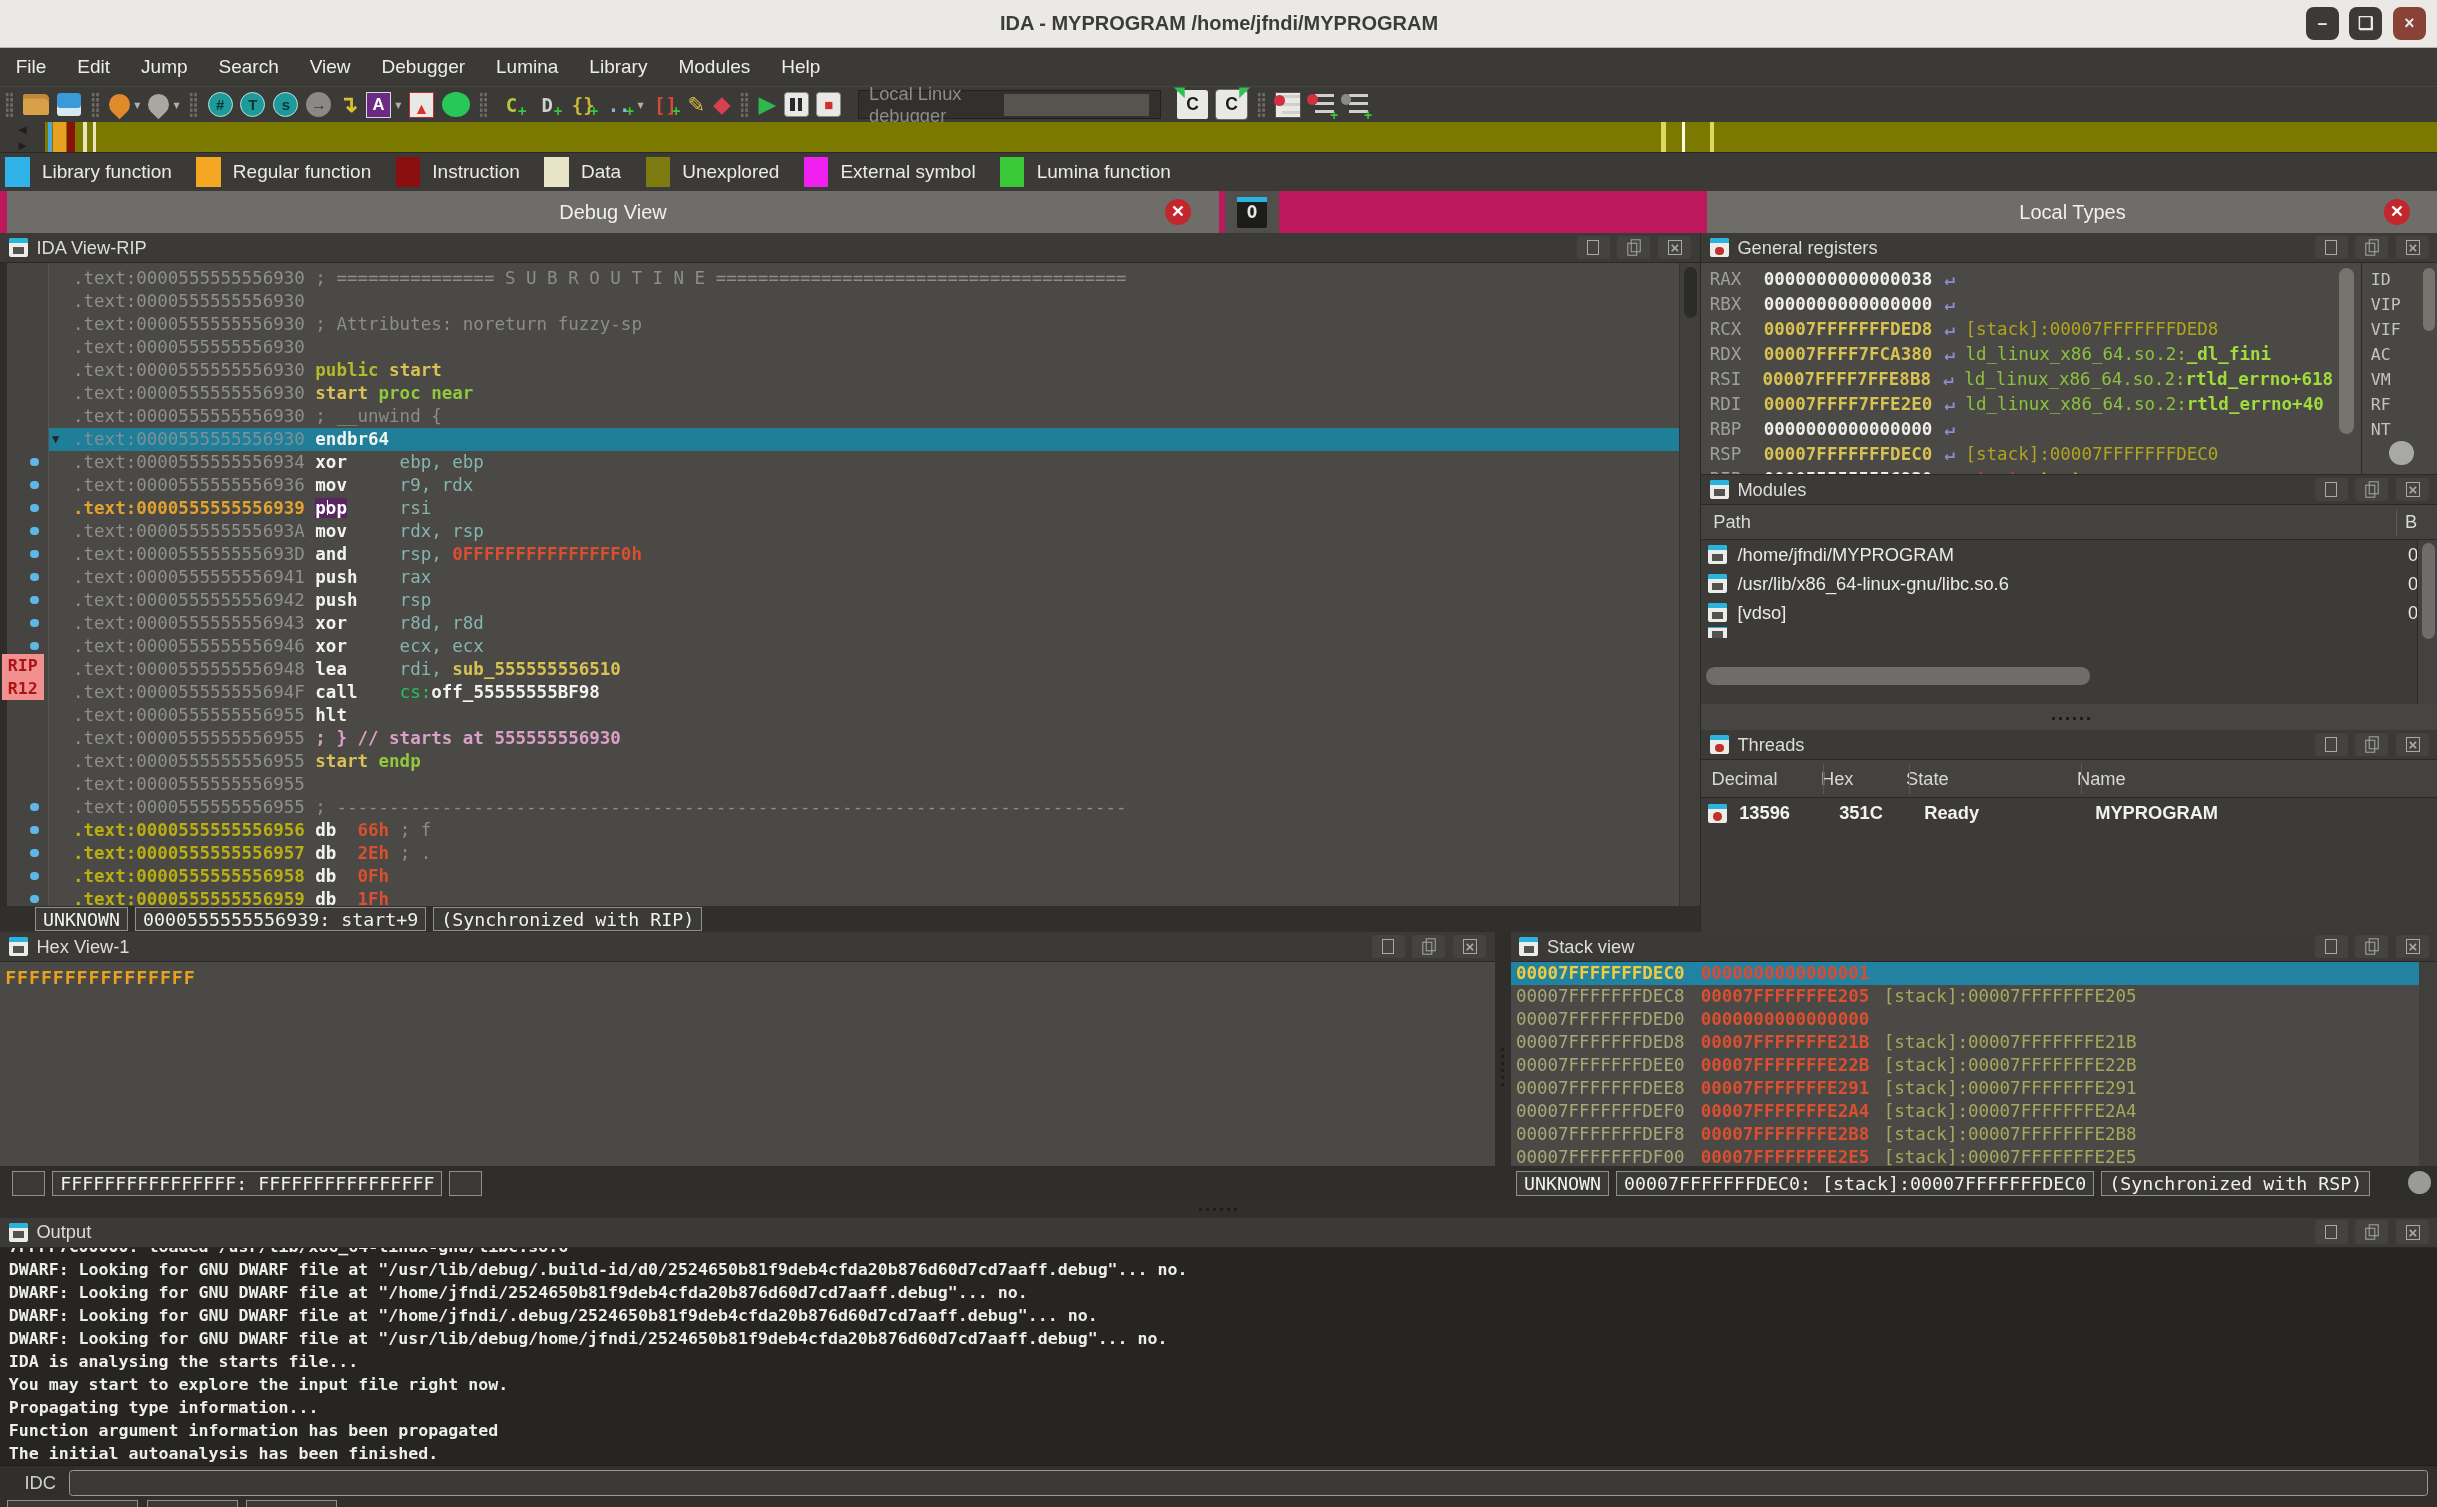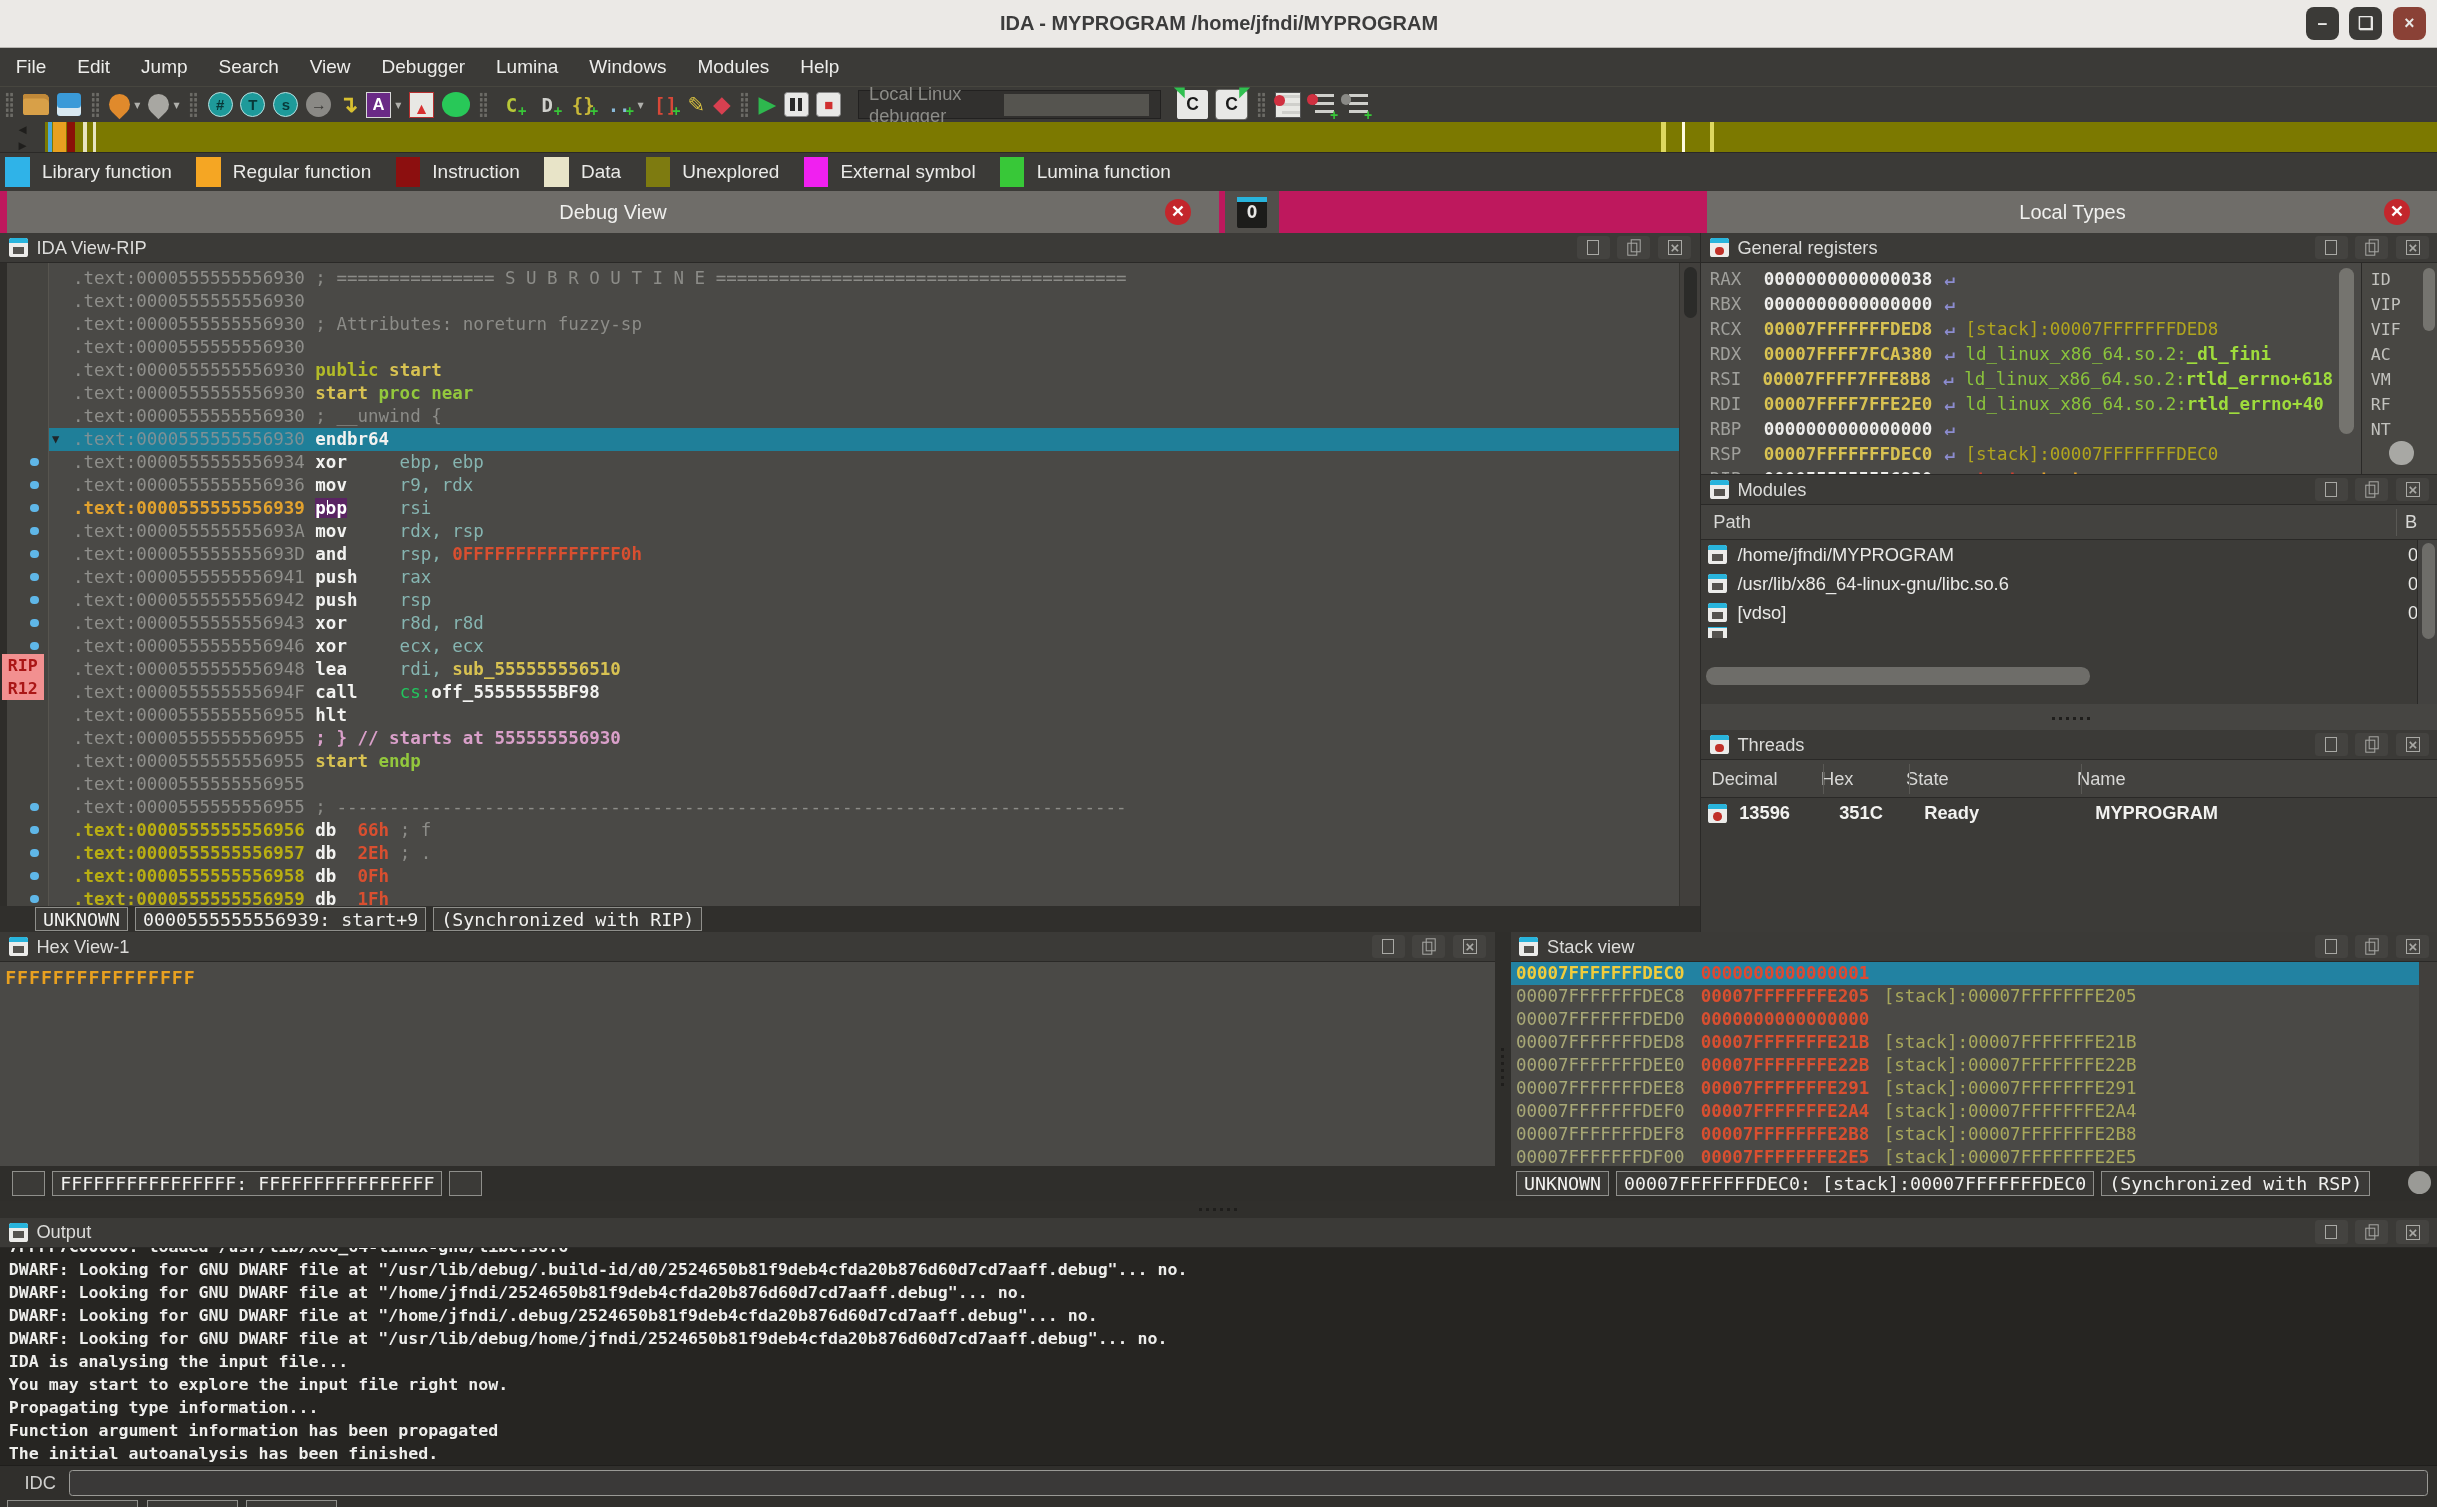--- a/index.html
+++ b/index.html
@@ -254,21 +254,21 @@
   </div>
 
   <div class="menubar" id="menubar">
       <span class="mitem">File</span>
       <span class="mitem">Edit</span>
       <span class="mitem">Jump</span>
       <span class="mitem">Search</span>
       <span class="mitem">View</span>
       <span class="mitem">Debugger</span>
       <span class="mitem">Lumina</span>
-      <span class="mitem">Windows</span>
+      <span class="mitem">Library</span>
       <span class="mitem">Modules</span>
       <span class="mitem">Help</span>
     </div>
 
   <div class="toolbar" id="toolbar">
       <span class="grip"></span>
       <span class="ic folder"></span>
       <span class="ic floppy"></span>
       <span class="grip"></span>
       <span class="ic pin" style="background: rgb(224, 138, 44);"></span>
@@ -598,21 +598,21 @@
           <span class="pbtn pb3"></span>
         </span>
     </div>
     <div class="outbody">
       <div class="outlines" id="outlines">
           <div class="outline">7FFFF7C00000: loaded /usr/lib/x86_64-linux-gnu/libc.so.6</div>
           <div class="outline">DWARF: Looking for GNU DWARF file at "/usr/lib/debug/.build-id/d0/2524650b81f9deb4cfda20b876d60d7cd7aaff.debug"... no.</div>
           <div class="outline">DWARF: Looking for GNU DWARF file at "/home/jfndi/2524650b81f9deb4cfda20b876d60d7cd7aaff.debug"... no.</div>
           <div class="outline">DWARF: Looking for GNU DWARF file at "/home/jfndi/.debug/2524650b81f9deb4cfda20b876d60d7cd7aaff.debug"... no.</div>
           <div class="outline">DWARF: Looking for GNU DWARF file at "/usr/lib/debug/home/jfndi/2524650b81f9deb4cfda20b876d60d7cd7aaff.debug"... no.</div>
-          <div class="outline">IDA is analysing the input file...</div>
+          <div class="outline">IDA is analysing the starts file...</div>
           <div class="outline">You may start to explore the input file right now.</div>
           <div class="outline">Propagating type information...</div>
           <div class="outline">Function argument information has been propagated</div>
           <div class="outline">The initial autoanalysis has been finished.</div>
         </div>
     </div>
     <div class="idcrow">
       <span class="idclabel">IDC</span>
       <input class="idcinput" value="" style="">
     </div>

